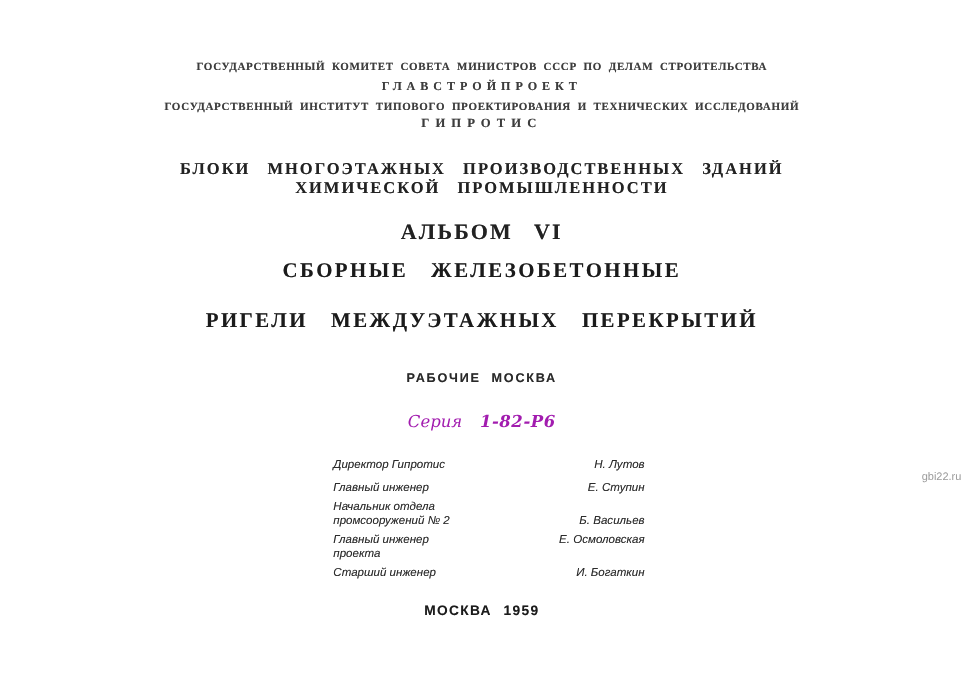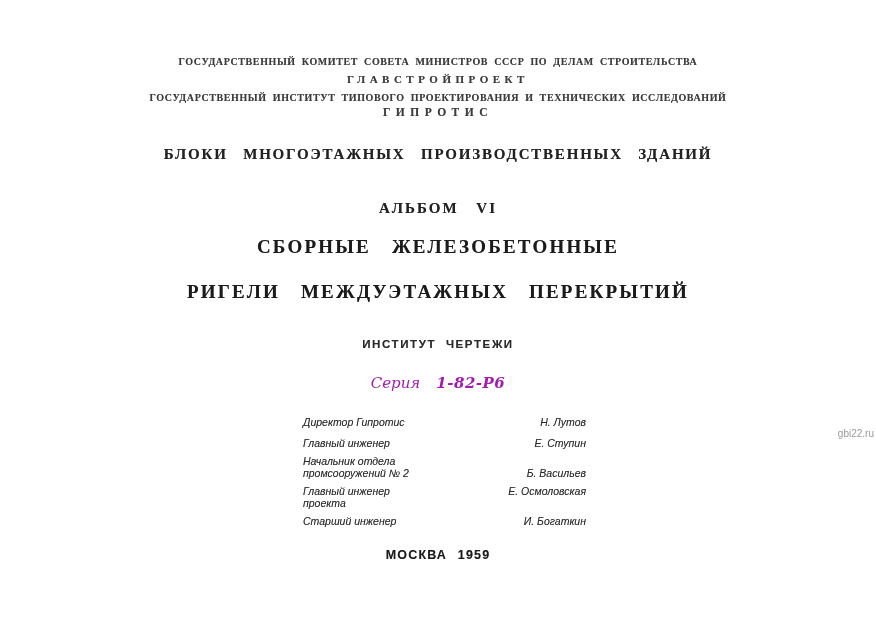--- a/index.html
+++ b/index.html
@@ -33,21 +33,21 @@
   .subject {
     font-size: 15px;
     font-weight: 600;
     letter-spacing: 1.8px;
     word-spacing: 10px;
     line-height: 17px;
     color: #222;
     text-shadow: 0 0 0.5px rgba(0,0,0,0.45);
   }
   .album {
-    font-size: 15px;
+    font-size: 20px;
     font-weight: 600;
     letter-spacing: 2px;
     word-spacing: 12px;
     color: #222;
     text-shadow: 0 0 0.5px rgba(0,0,0,0.45);
   }
 
   
   .big-title {
     font-size: 19px;
@@ -125,28 +125,29 @@
 
 <div class="page">
 
   <div class="abs hdr hdr-sm" style="top:56px">ГОСУДАРСТВЕННЫЙ КОМИТЕТ СОВЕТА МИНИСТРОВ СССР ПО ДЕЛАМ СТРОИТЕЛЬСТВА</div>
   <div class="abs hdr hdr-sp1" style="top:73px">ГЛАВСТРОЙПРОЕКТ</div>
   <div class="abs hdr hdr-sm" style="top:92px">ГОСУДАРСТВЕННЫЙ ИНСТИТУТ ТИПОВОГО ПРОЕКТИРОВАНИЯ И ТЕХНИЧЕСКИХ ИССЛЕДОВАНИЙ</div>
   <div class="abs hdr hdr-sp2" style="top:106px">ГИПРОТИС</div>
 
   <div class="abs subject" style="top:146px">
     <div>БЛОКИ МНОГОЭТАЖНЫХ ПРОИЗВОДСТВЕННЫХ ЗДАНИЙ</div>
+    <div>ХИМИЧЕСКОЙ ПРОМЫШЛЕННОСТИ</div>
   </div>
 
   <div class="abs album" style="top:200px">АЛЬБОМ VI</div>
 
   <div class="abs big-title" style="top:236px">СБОРНЫЕ ЖЕЛЕЗОБЕТОННЫЕ</div>
   <div class="abs big-title" style="top:281px">РИГЕЛИ МЕЖДУЭТАЖНЫХ ПЕРЕКРЫТИЙ</div>
 
-  <div class="abs doctype" style="top:338px">ИНСТИТУТ ЧЕРТЕЖИ</div>
+  <div class="abs doctype" style="top:338px">РАБОЧИЕ МОСКВА</div>
 
   <div class="abs series" style="top:374px">
     <span class="series-label">Серия</span><span class="series-value">1-82-Р6</span>
   </div>
 
   <div class="sig-block">
     <div class="sig-row mb1">
       <span class="sig-role">Директор Гипротис</span>
       <span class="sig-name">Н. Лутов</span>
     </div>

